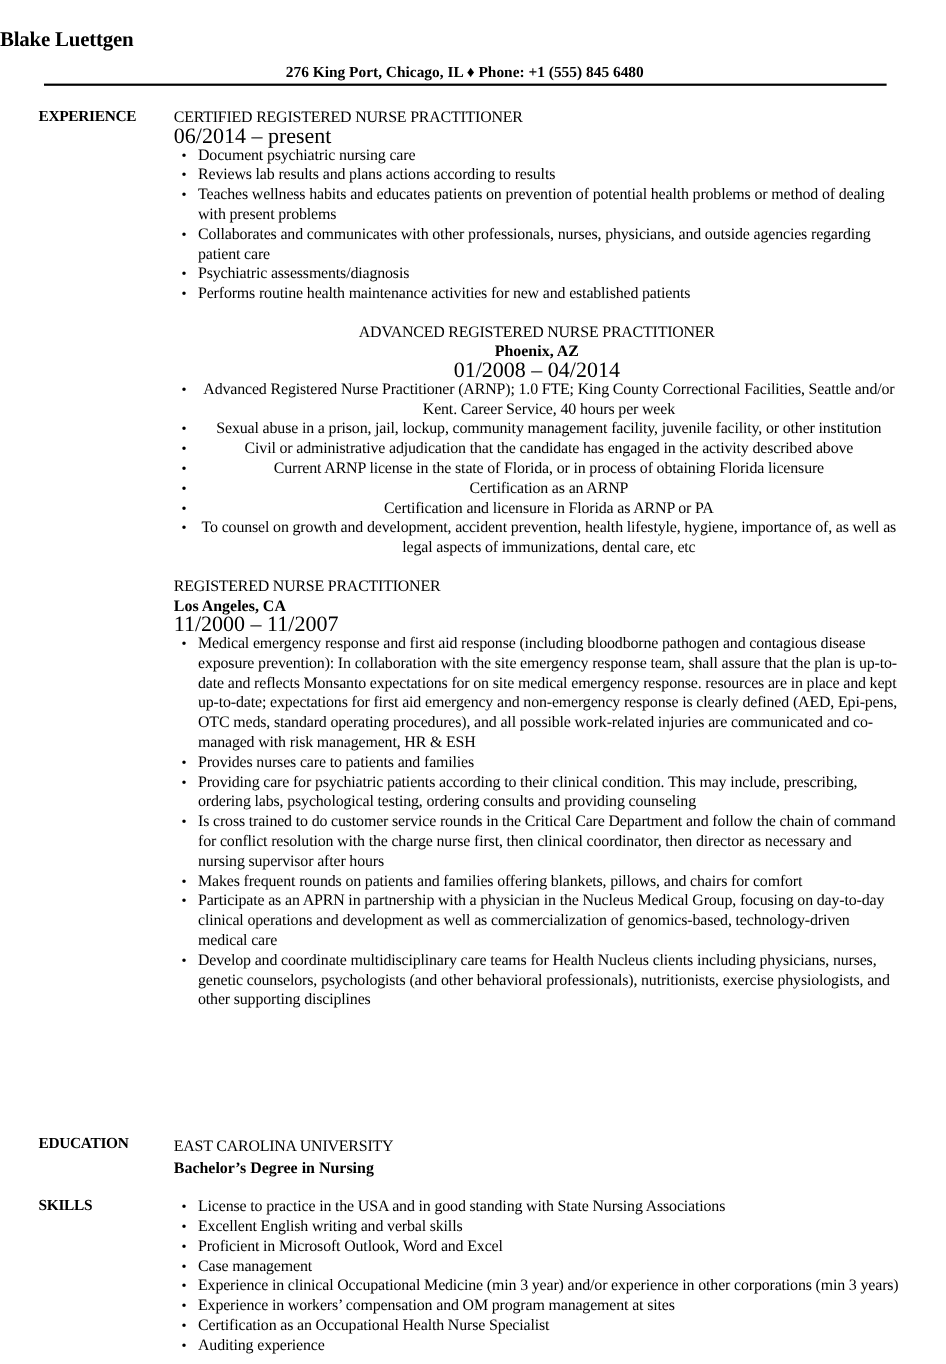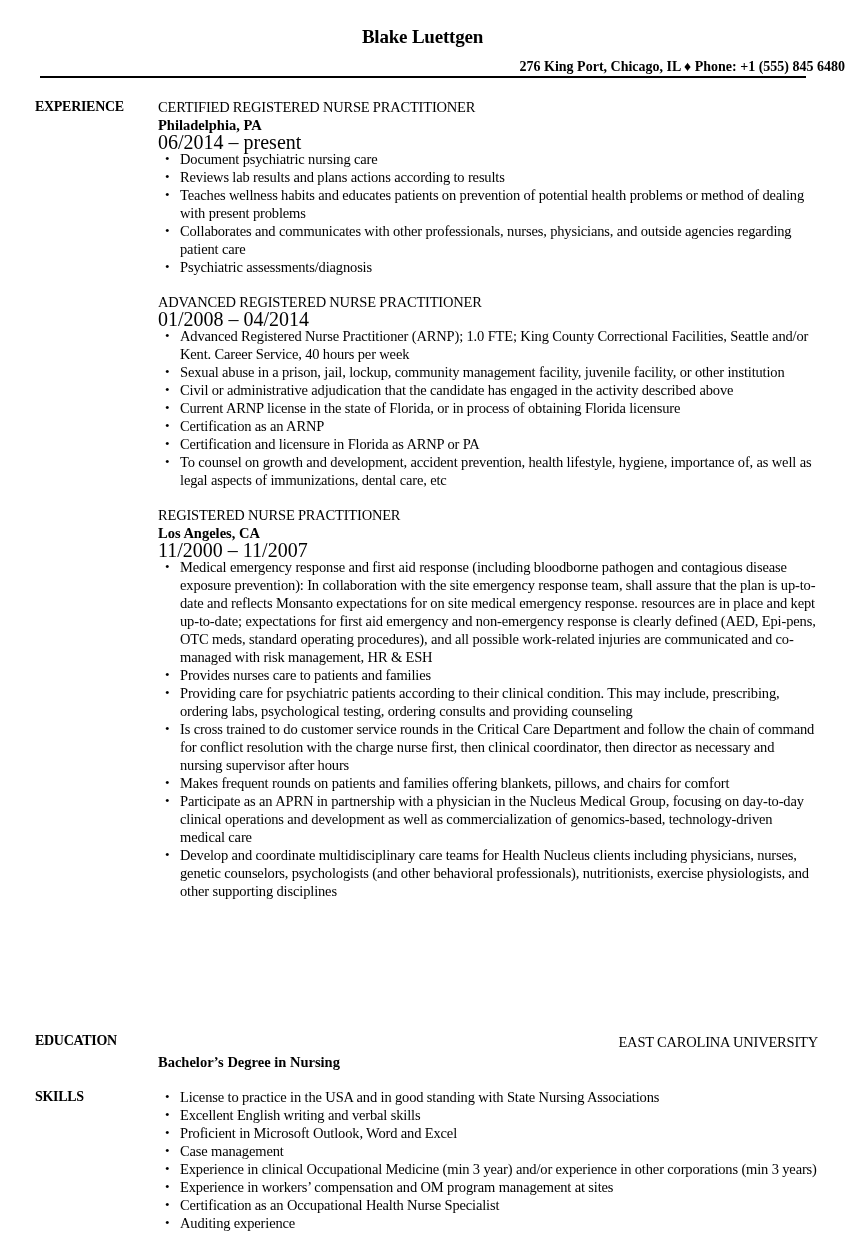--- a/index.html
+++ b/index.html
@@ -3,25 +3,25 @@
 <meta charset="utf-8">
 <style>
   html, body { margin: 0; padding: 0; background: #ffffff; }
   body {
     width: 860px; height: 1240px; overflow: hidden; position: relative;
     font-family: "Liberation Serif", "DejaVu Serif", serif;
     color: #000; font-size: 14.5px;
   }
   .header { position: absolute; left: 0; top: 0; width: 860px; }
   .name {
-    position: absolute; top: 25px; left: 0; width: 845px; text-align: center;
+    position: absolute; top: 25px; left: 0; width: 845px; 
     font-weight: bold; font-size: 19px; line-height: 24px; letter-spacing: -0.2px;
   }
   .contact {
-    position: absolute; top: 58px; left: 0; width: 845px; text-align: right;
+    position: absolute; top: 58px; left: 0; width: 845px; text-align: center;
     font-weight: bold; font-size: 14px; line-height: 18px;
   }
   .rule {
     position: absolute; top: 76px; left: 40px; width: 766px; height: 2px; background: #000;
   }
   .section { position: absolute; left: 0; width: 860px; }
   .sec-label {
     position: absolute; left: 35px; top: 0; font-weight: bold; font-size: 14px;
     line-height: 18px; letter-spacing: -0.3px;
   }
@@ -47,33 +47,34 @@
   <div class="contact">276 King Port, Chicago, IL ♦ Phone: +1 (555) 845 6480</div>
   <div class="rule"></div>
 </div>
 
 <div class="section" style="top:98px;">
   <div class="sec-label">EXPERIENCE</div>
   <div class="sec-body">
 
     <div class="job" style="margin-bottom:17px;">
       <div class="job-title">CERTIFIED REGISTERED NURSE PRACTITIONER</div>
-      <div class="job-loc">Philadelphia, PA</div>
       <div class="job-dates">06/2014 – present</div>
       <ul>
         <li>Document psychiatric nursing care</li>
         <li>Reviews lab results and plans actions according to results</li>
         <li>Teaches wellness habits and educates patients on prevention of potential health problems or method of dealing with present problems</li>
         <li>Collaborates and communicates with other professionals, nurses, physicians, and outside agencies regarding patient care</li>
         <li>Psychiatric assessments/diagnosis</li>
+        <li>Performs routine health maintenance activities for new and established patients</li>
       </ul>
     </div>
 
-    <div class="job" style="margin-bottom:17px;">
+    <div class="job" style="margin-bottom:17px;text-align:center;">
       <div class="job-title">ADVANCED REGISTERED NURSE PRACTITIONER</div>
+      <div class="job-loc">Phoenix, AZ</div>
       <div class="job-dates">01/2008 – 04/2014</div>
       <ul>
         <li>Advanced Registered Nurse Practitioner (ARNP); 1.0 FTE; King County Correctional Facilities, Seattle and/or Kent. Career Service, 40 hours per week</li>
         <li>Sexual abuse in a prison, jail, lockup, community management facility, juvenile facility, or other institution</li>
         <li>Civil or administrative adjudication that the candidate has engaged in the activity described above</li>
         <li>Current ARNP license in the state of Florida, or in process of obtaining Florida licensure</li>
         <li>Certification as an ARNP</li>
         <li>Certification and licensure in Florida as ARNP or PA</li>
         <li>To counsel on growth and development, accident prevention, health lifestyle, hygiene, importance of, as well as legal aspects of immunizations, dental care, etc</li>
       </ul>
@@ -93,21 +94,21 @@
         <li>Develop and coordinate multidisciplinary care teams for Health Nucleus clients including physicians, nurses, genetic counselors, psychologists (and other behavioral professionals), nutritionists, exercise physiologists, and other supporting disciplines</li>
       </ul>
     </div>
 
   </div>
 </div>
 
 <div class="section" style="top:1032px;">
   <div class="sec-label">EDUCATION</div>
   <div class="sec-body">
-    <div class="school" style="line-height:20px;text-align:right;">EAST CAROLINA UNIVERSITY</div>
+    <div class="school" style="line-height:20px;">EAST CAROLINA UNIVERSITY</div>
     <div class="degree" style="line-height:20px;">Bachelor’s Degree in Nursing</div>
   </div>
 </div>
 
 <div class="section" style="top:1088px;">
   <div class="sec-label">SKILLS</div>
   <div class="sec-body">
     <ul>
       <li>License to practice in the USA and in good standing with State Nursing Associations</li>
       <li>Excellent English writing and verbal skills</li>

